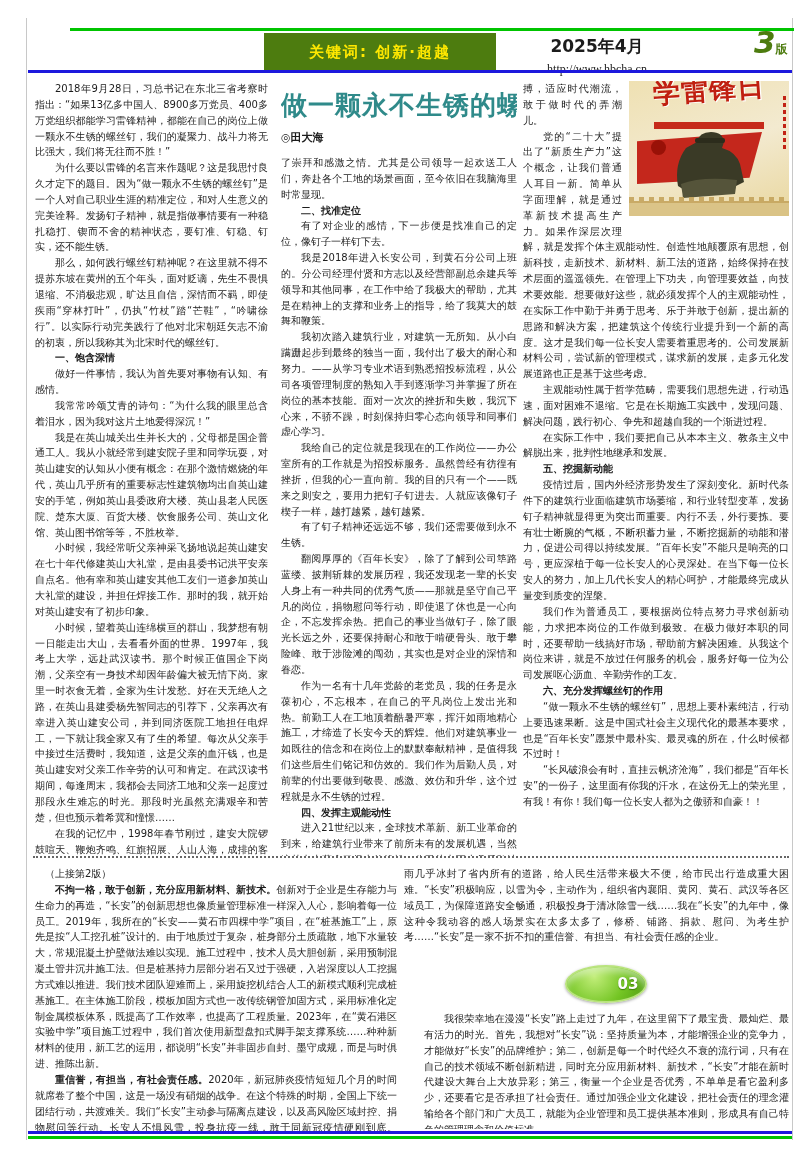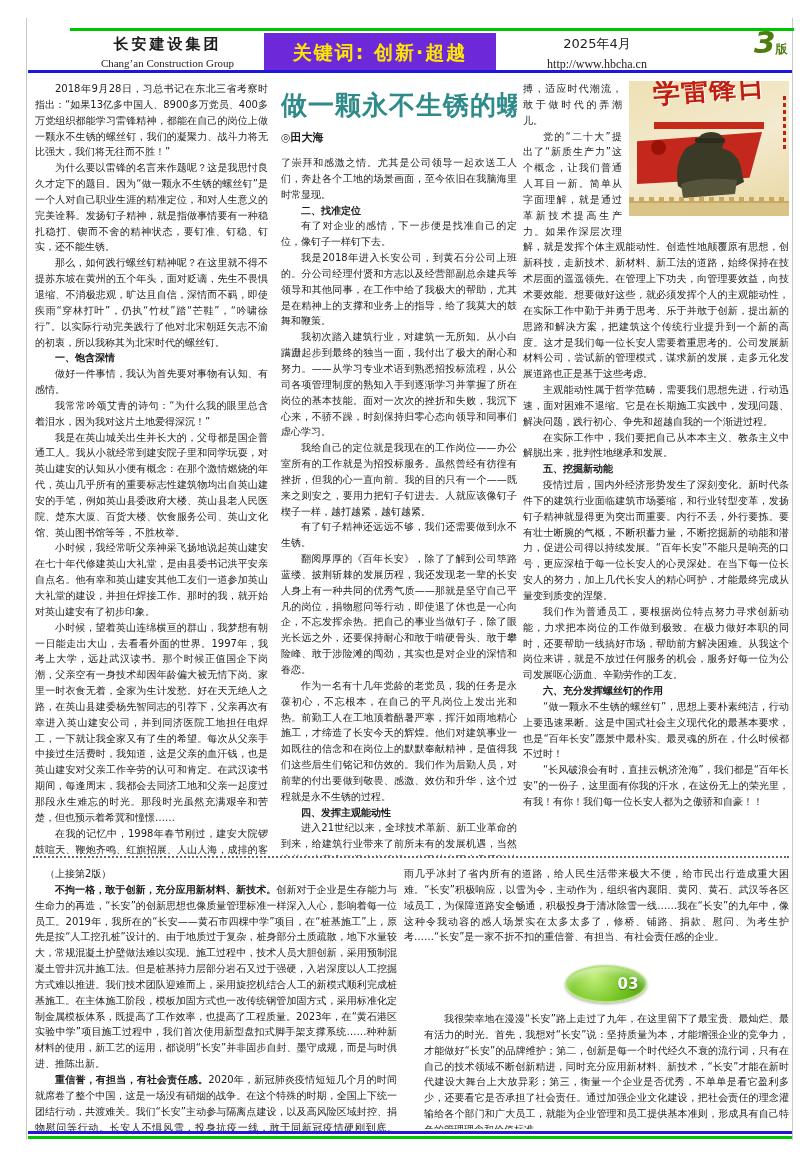--- a/index.html
+++ b/index.html
@@ -5,24 +5,24 @@
   html,body{margin:0;padding:0;background:#e8e8e8;}
   .page{position:relative;width:800px;height:1165px;background:#ffffff;margin:0 auto;
         font-family:"DejaVu Sans","Liberation Sans",sans-serif;color:#1c1c1c;overflow:hidden;}
   .abs{position:absolute;}
   .edge{position:absolute;top:18px;height:1122px;width:1px;background:#c8c8c8;}
   
   .rule-green-top{left:70px;top:28px;width:724px;height:3px;background:#00c400;}
   .brand{left:70px;top:35px;width:195px;text-align:center;}
   .brand-cn{font-size:15px;font-weight:bold;letter-spacing:3px;}
   .brand-en{font-size:11px;font-family:"Liberation Serif","DejaVu Serif",serif;margin-top:3px;}
-  .kw-box{left:264px;top:33px;width:232px;height:38px;background:#6d28d9;color:#ffe800;
-          font-size:19px;font-weight:bold;line-height:38px;text-align:center;letter-spacing:2px;}
+  .kw-box{left:264px;top:33px;width:232px;height:38px;background:#4d7c0f;color:#ffe800;
+          font-size:15px;font-weight:bold;line-height:38px;text-align:center;letter-spacing:2px;}
   .issue{left:512px;top:35px;width:170px;text-align:center;}
-  .issue-date{font-size:13px;font-weight:normal;}
+  .issue-date{font-size:17px;font-weight:bold;}
   .issue-url{font-size:12px;font-family:"Liberation Serif","DejaVu Serif",serif;margin-top:4px;}
   .pagenum{left:722px;top:24px;width:60px;color:#4d7c0f;margin-left:32px;}
   .pagenum .n{font-size:31px;font-weight:bold;font-style:italic;}
   .pagenum .u{font-size:12px;font-weight:bold;}
   .rule-blue-top{left:28px;top:70px;width:764px;height:3px;background:#1d18dd;}
   
   .bodytxt{font-size:10px;line-height:15.85px;text-align:justify;}
   .bodytxt p{margin:0;text-indent:2em;}
   .bodytxt p.cont{text-indent:0;}
   .bodytxt p.h{font-weight:bold;}
@@ -66,24 +66,20 @@
   .foot-green{left:28px;top:1136px;width:764px;height:3px;background:#00c400;}
 </style>
 </head>
 <body>
 
 <div class="page">
   <div class="edge" style="left:26px;"></div>
   <div class="edge" style="left:792px;"></div>
 
   <div class="abs rule-green-top"></div>
-  <div class="abs brand">
-    <div class="brand-cn">长安建设集团</div>
-    <div class="brand-en">Chang’an Construction Group</div>
-  </div>
   <div class="abs kw-box">关键词: 创新·超越</div>
   <div class="abs issue">
     <div class="issue-date">2025年4月</div>
     <div class="issue-url">http://www.hbcha.cn</div>
   </div>
   <div class="abs pagenum">
     <span class="n">3</span><span class="u">版</span>
   </div>
   <div class="abs rule-blue-top"></div>
 

